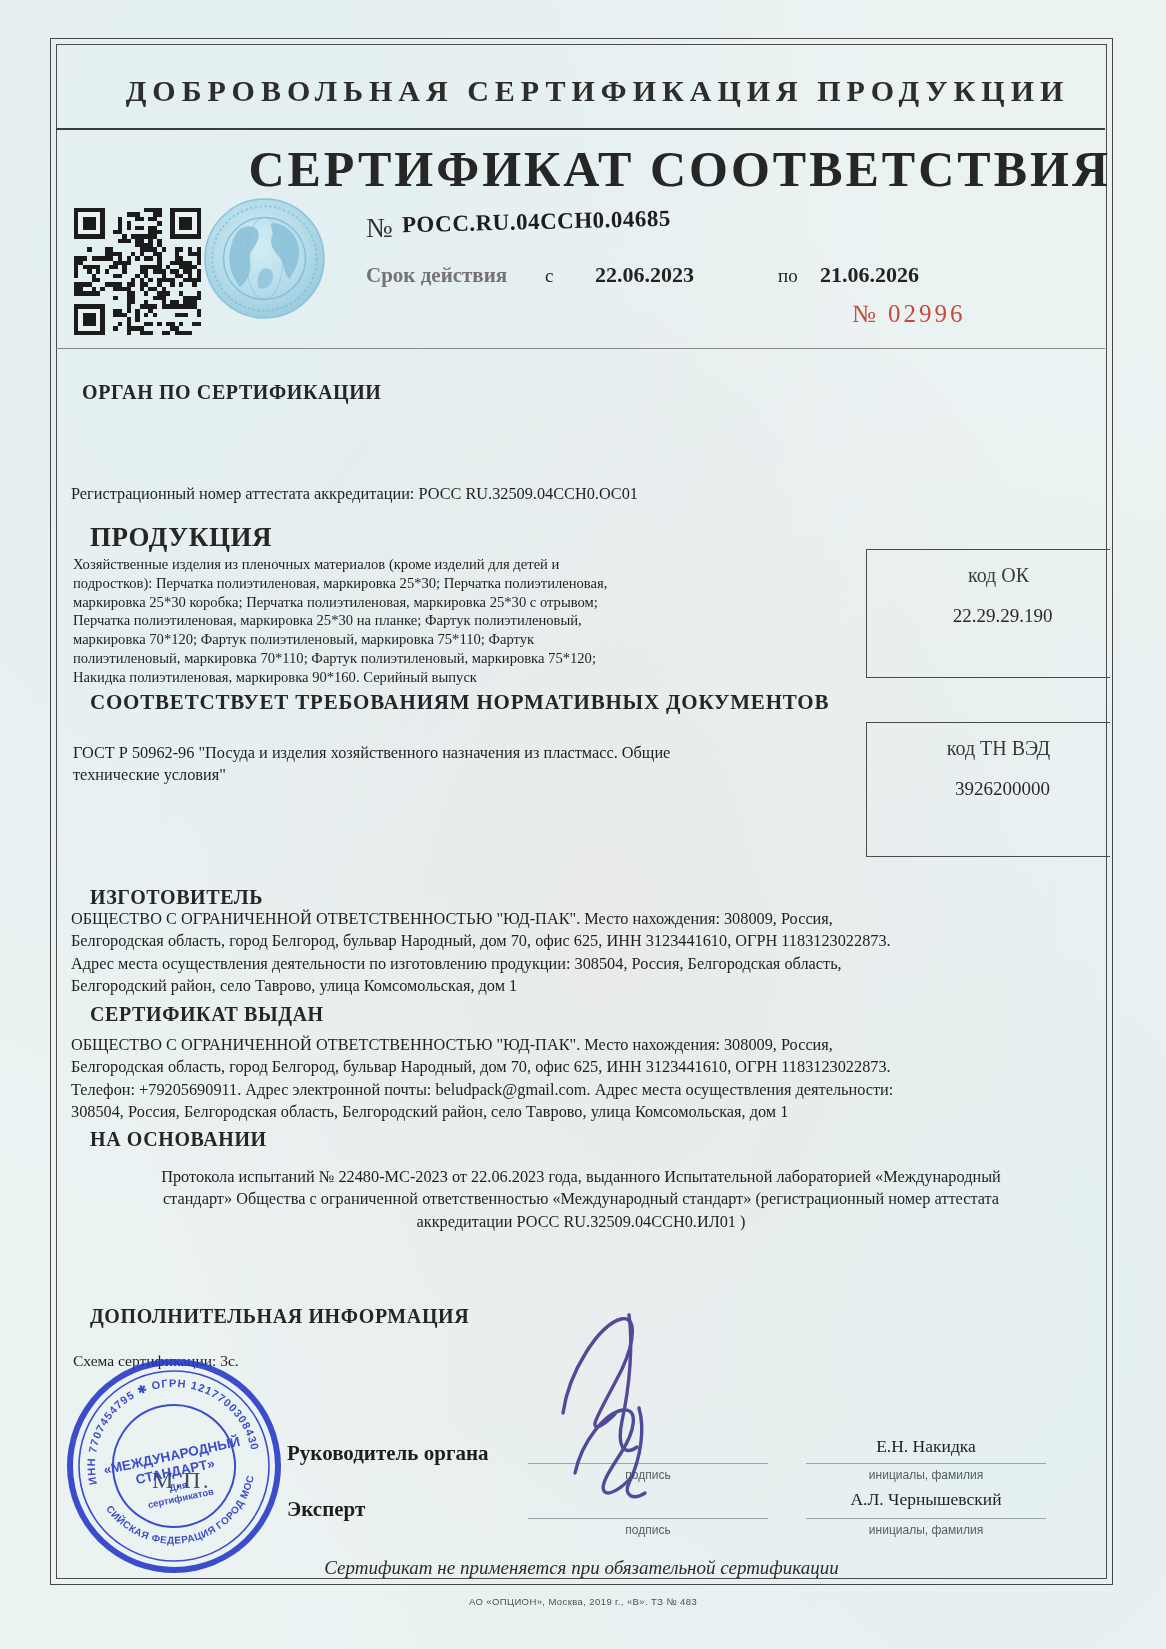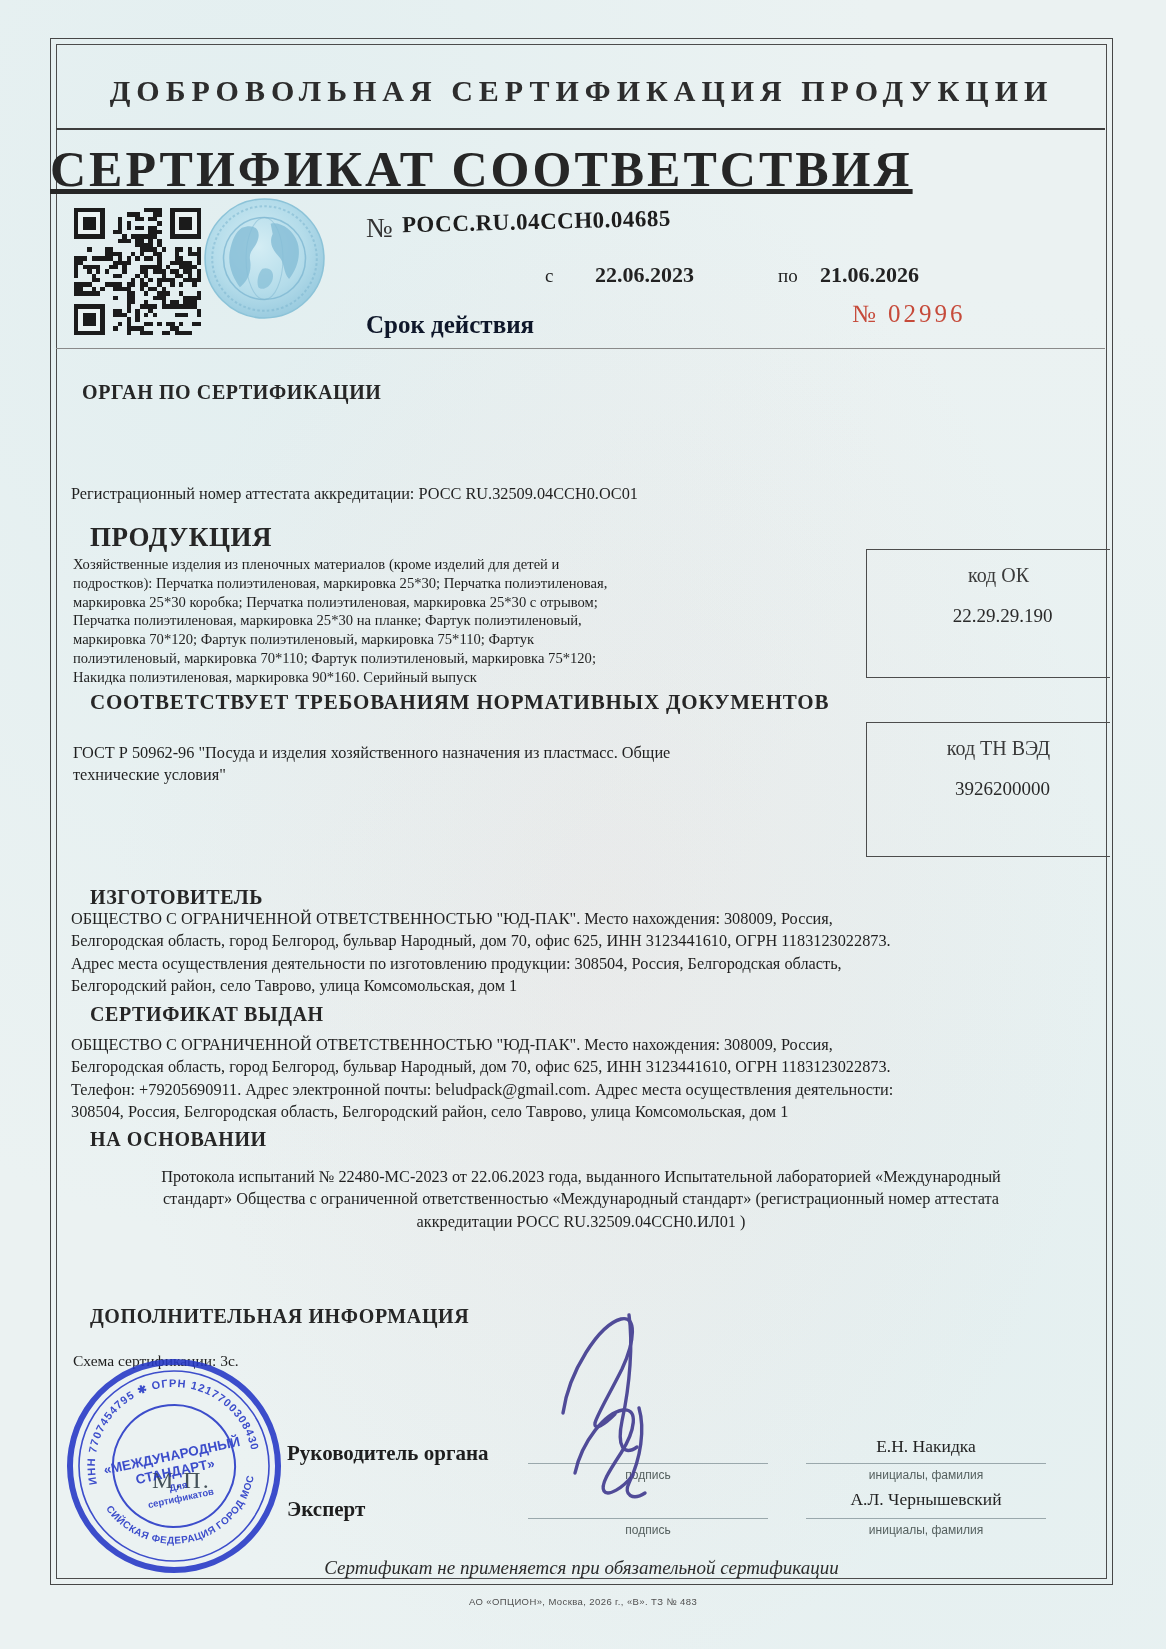--- a/index.html
+++ b/index.html
@@ -9,30 +9,30 @@
         background:
          radial-gradient(ellipse at 52% 56%, rgba(236,208,206,.20), rgba(236,208,206,0) 58%),
          radial-gradient(ellipse at 20% 15%, rgba(210,232,236,.35), rgba(210,232,236,0) 50%),
          radial-gradient(ellipse at 85% 80%, rgba(214,234,236,.30), rgba(214,234,236,0) 55%);}
   .abs{position:absolute;}
   
   .frame{left:50px;top:38px;width:1061px;height:1545px;border:1.6px solid #474747;}
   .frame-inner{left:56px;top:44px;width:1049px;height:1533px;border:1px solid #4c4c4c;}
   
   .sys-title{left:50px;top:74px;width:1063px;text-align:center;font-weight:bold;
-             font-size:30px;letter-spacing:6px;color:#2d2d2d;}
+             font-size:30px;letter-spacing:6px;color:#2d2d2d;padding-left:16px;}
   .hdr-sep{left:56px;top:128px;width:1049px;height:2px;background:#3d3d3d;}
-  .doc-title{left:50px;top:140px;width:1061px;text-align:left;font-weight:bold;
-             font-size:50px;letter-spacing:3px;color:#262626;text-decoration:underline;}
+  .doc-title{left:50px;top:140px;width:1061px;text-align:right;font-weight:bold;
+             font-size:50px;letter-spacing:3px;color:#262626;}
   .qr-box{left:74px;top:208px;width:127px;height:127px;}
   .holo-box{left:203px;top:197px;width:123px;height:123px;}
   .no-sign{left:366px;top:212px;font-size:28px;color:#333;}
   .cert-no{left:402px;top:209px;font-size:23px;font-weight:bold;letter-spacing:.5px;
            transform:rotate(-1.4deg);color:#1d1d1d;}
-  .v-label{left:366px;top:263px;font-size:25px;font-weight:bold;color:#0f172a;margin-top:48px;}
+  .v-label{left:366px;top:263px;font-size:21px;font-weight:bold;color:#737373;}
   .v-from{left:545px;top:265px;font-size:19px;}
   .v-date1{left:595px;top:262px;font-size:22px;font-weight:bold;}
   .v-to{left:778px;top:265px;font-size:19px;}
   .v-date2{left:820px;top:262px;font-size:22px;font-weight:bold;}
   .blank-no{left:852px;top:300px;font-size:25px;letter-spacing:3px;color:#c64a3a;font-weight:500;}
   .sep2{left:56px;top:348px;width:1049px;height:1px;background:#8a8a8a;}
   
   .sec-h{font-weight:bold;font-size:20px;letter-spacing:.6px;color:#262626;}
   .body-t{font-size:16.3px;line-height:22.4px;white-space:pre-line;color:#1f1f1f;}
   .h-org{left:82px;top:381px;}
@@ -501,15 +501,15 @@
       <g fill="none" stroke="#443e91" stroke-width="3.4" stroke-linecap="round" opacity=".92">
         <path d="M58,118 C64,76 94,30 116,24 C132,20 130,46 117,74 C104,100 92,120 90,128 C89,136 99,130 110,119"></path>
         <path d="M124,20 C128,48 125,90 117,126 C112,150 118,162 132,152"></path>
         <path d="M70,178 C77,146 100,118 118,115 C134,113 130,136 116,158 C105,175 95,190 99,196 C103,202 118,193 128,180"></path>
         <path d="M134,113 C140,134 136,163 124,188 C118,200 128,206 140,198"></path>
       </g>
     </svg>
   </div>
 
   <div class="abs disclaimer">Сертификат не применяется при обязательной сертификации</div>
-  <div class="abs printinfo">АО «ОПЦИОН», Москва, 2026 г., «В». ТЗ № 483</div>
+  <div class="abs printinfo">АО «ОПЦИОН», Москва, 2019 г., «В». ТЗ № 483</div>
 
 </div>
 
 </body></html>

